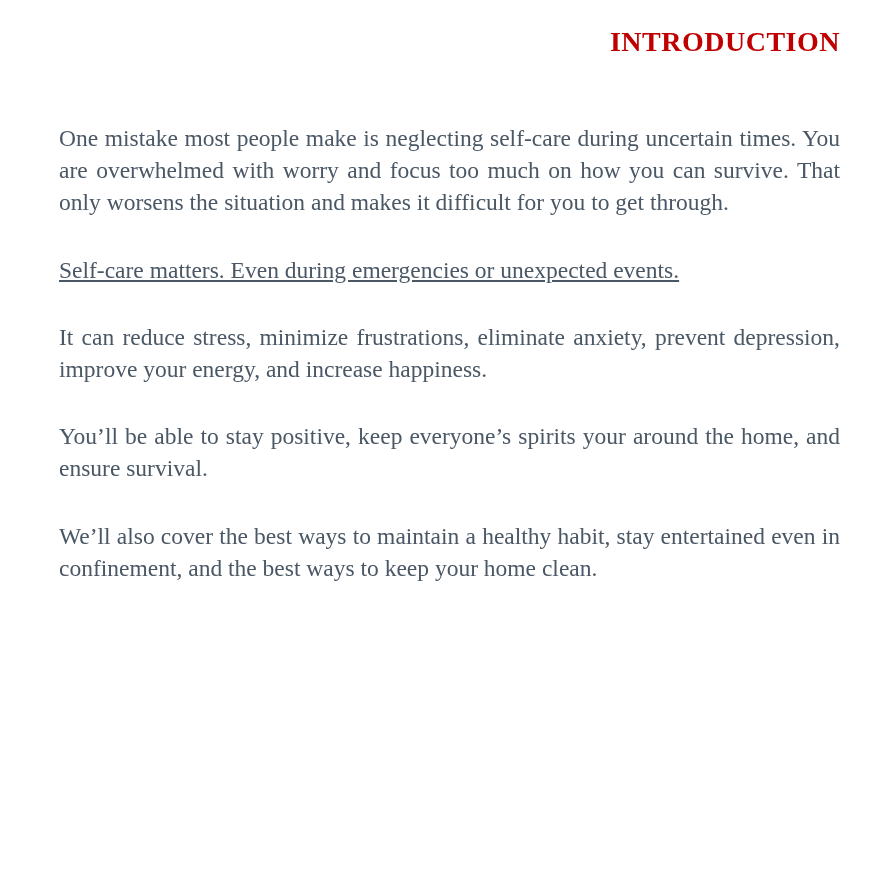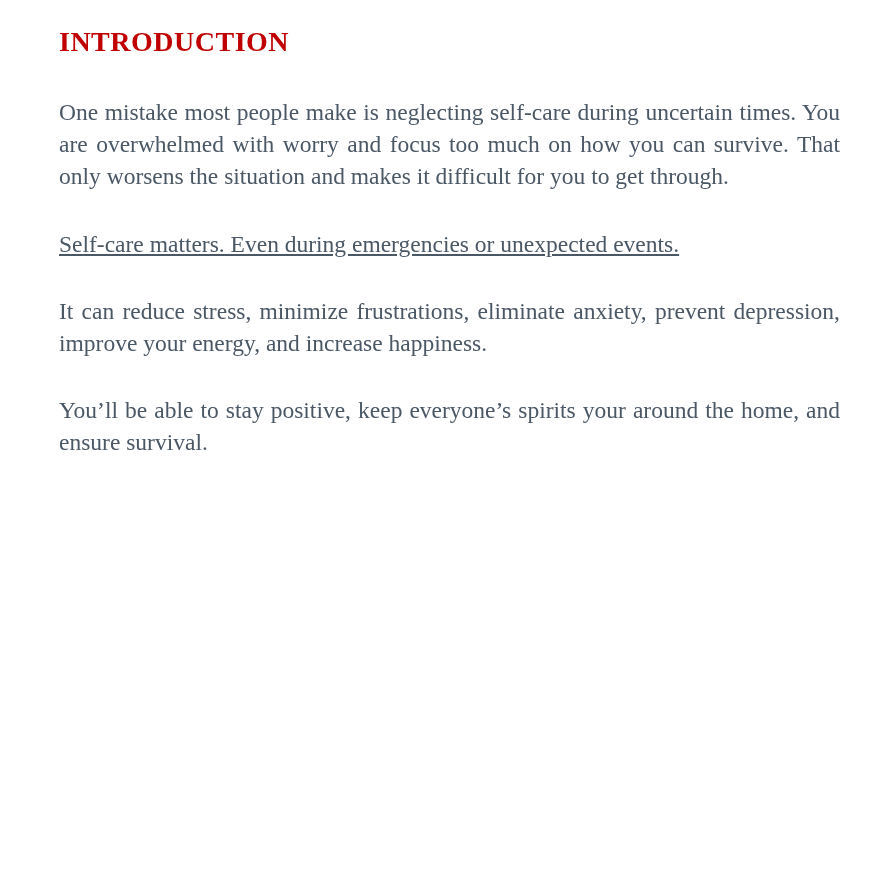--- a/index.html
+++ b/index.html
@@ -14,31 +14,31 @@
     overflow: hidden;
   }
   .page {
     width: 895px;
     height: 889px;
     box-sizing: border-box;
     padding: 18px 55px 0 59px;
     position: relative;
   }
   .doc-title {
-    text-align: left;
+    text-align: right;
     color: #c00000;
     font-weight: bold;
     font-size: 28px;
     letter-spacing: 0.5px;
     margin: 0 0 0 0;
     padding-top: 8px;
     font-family: "Liberation Serif", "DejaVu Serif", serif;
   }
   .body-block {
-    margin-top: 38px;
+    margin-top: 64px;
   }
   p.para {
     color: #4a5765;
     font-size: 23.5px;
     line-height: 1.37;
     text-align: justify;
     text-justify: inter-word;
     margin: 0 0 35px 0;
     font-family: "Liberation Serif", "DejaVu Serif", serif;
   }
@@ -56,15 +56,16 @@
 
 <div class="page">
 
   <h1 class="doc-title">INTRODUCTION</h1>
 
   <div class="body-block">
     <p class="para">One mistake most people make is neglecting self-care during uncertain times. You are overwhelmed with worry and focus too much on how you can survive. That only worsens the situation and makes it difficult for you to get through.</p>
     <p class="para nojust">Self-care matters. Even during emergencies or unexpected events.</p>
     <p class="para">It can reduce stress, minimize frustrations, eliminate anxiety, prevent depression, improve your energy, and increase happiness.</p>
     <p class="para">You’ll be able to stay positive, keep everyone’s spirits your around the home, and ensure survival.</p>
+    <p class="para">We’ll also cover the best ways to maintain a healthy habit, stay entertained even in confinement, and the best ways to keep your home clean.</p>
   </div>
 
 </div>
 
 </body></html>

